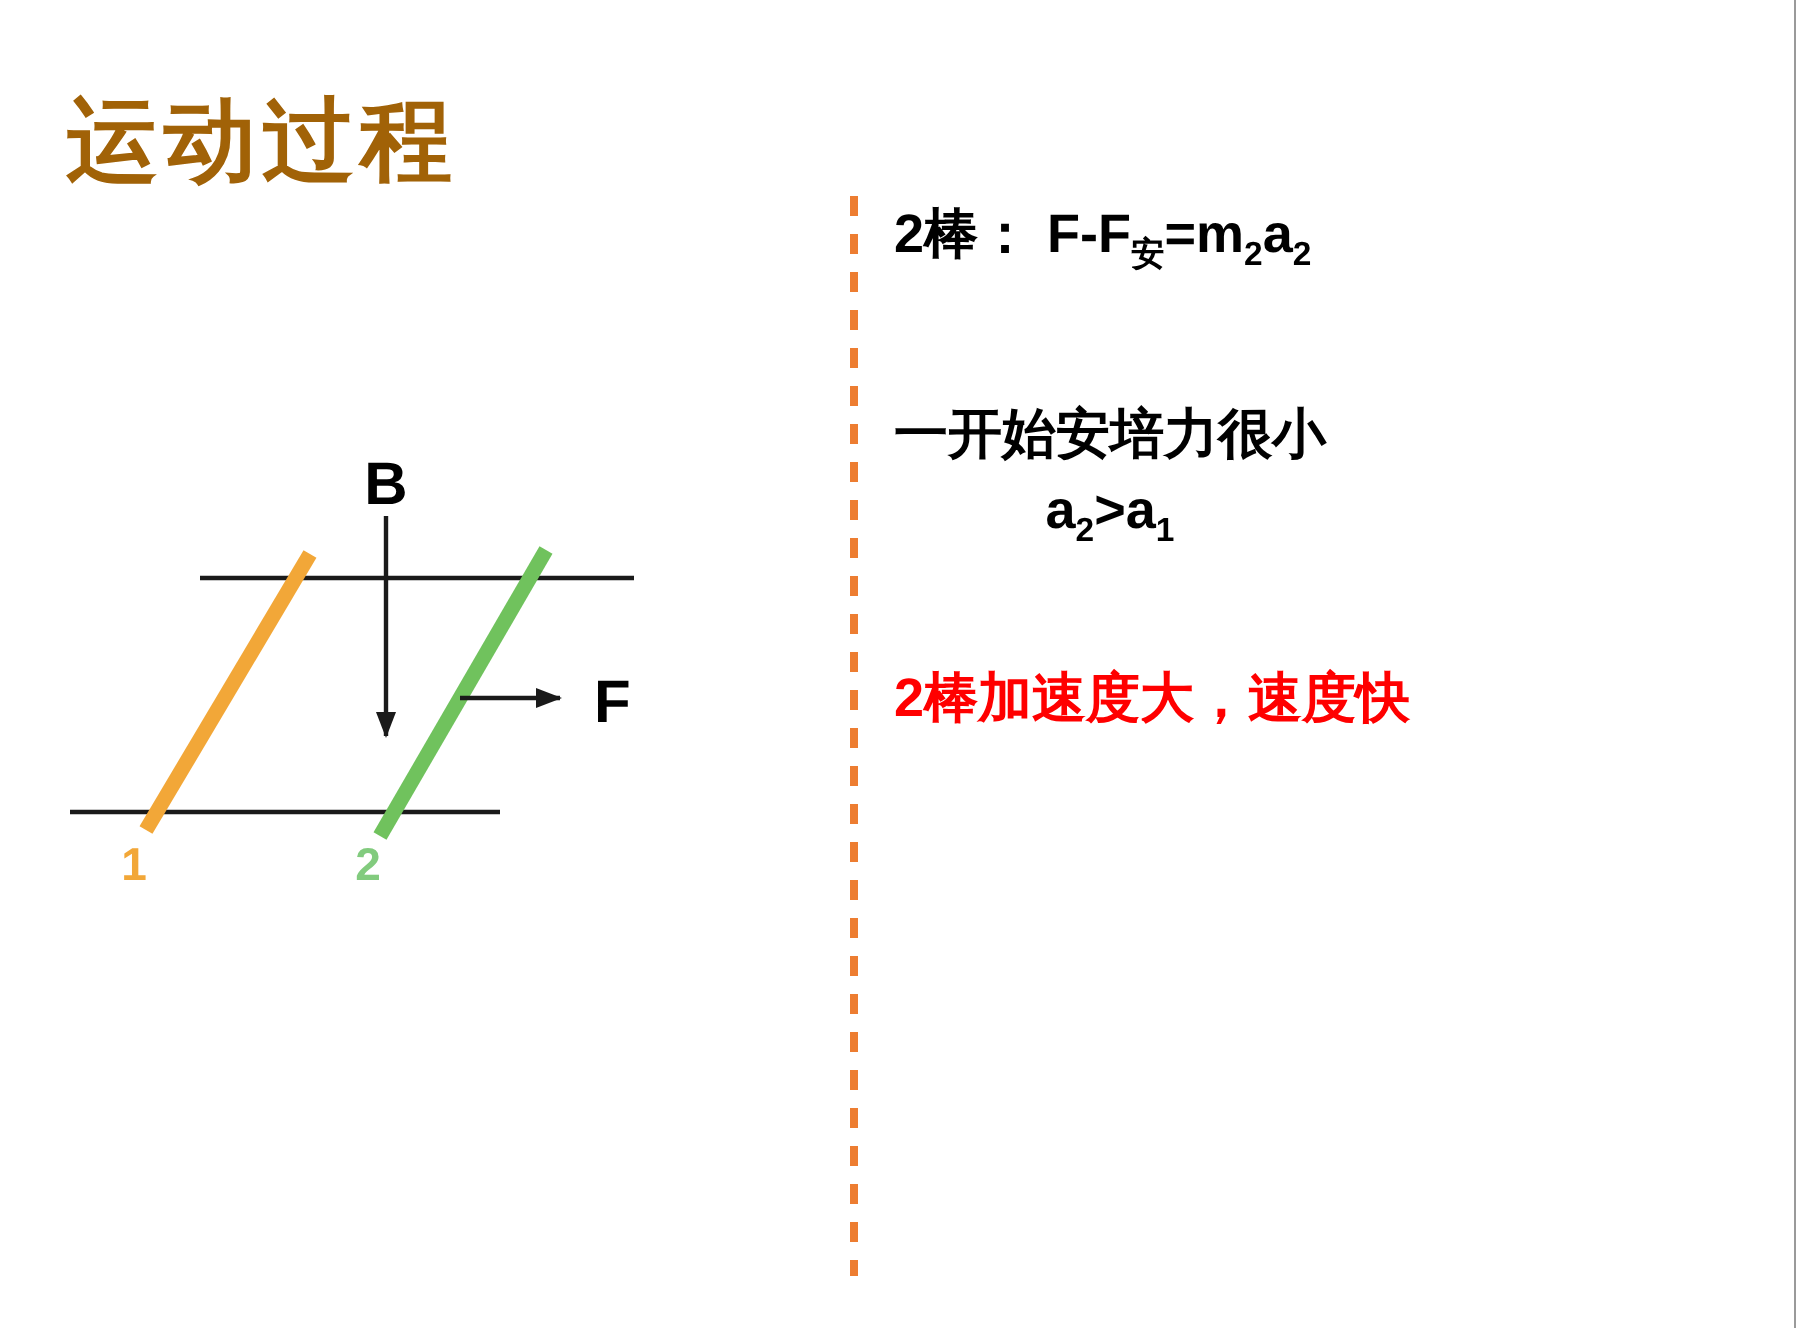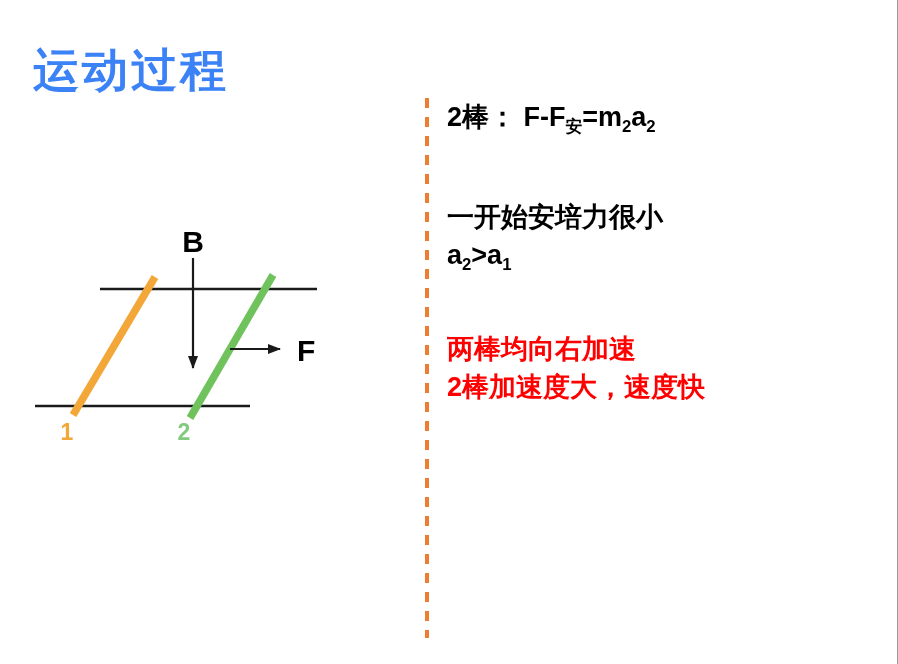--- a/index.html
+++ b/index.html
@@ -7,33 +7,33 @@
     position:relative;
     width:897px;height:664px;
     background:#ffffff;
     border-right:1px solid #9a9a9a;
     overflow:hidden;
     font-family:"Liberation Sans", sans-serif;
     color:#000;
   }
   .title{
     position:absolute;left:33px;top:40px;
-    font-size:46px;font-weight:bold;color:#3b82f6;
+    font-size:46px;font-weight:bold;color:#a16207;
     letter-spacing:3px;white-space:nowrap;
   }
   
   .diagram{position:absolute;left:20px;top:220px;width:320px;height:235px;}
   
   .divider{
     position:absolute;left:425px;top:98px;width:4px;height:540px;
     background:repeating-linear-gradient(to bottom,#ED7D31 0px,#ED7D31 10px,transparent 10px,transparent 19px);
   }
   
   .rightcol{position:absolute;left:447px;top:0;width:440px;}
-  .block{position:absolute;left:0;}
+  .block{position:absolute;left:0;text-align:center;}
   .block-eq{top:98px;}
   .block-analysis{top:198px;}
   .block-conclusion{top:330px;}
   .tline{
     font-size:27px;font-weight:bold;line-height:38px;white-space:nowrap;color:#000;
   }
   .tline sub{font-size:0.62em;line-height:0;}
   .red .tline{color:#FF0000;}
 </style>
 </head>
@@ -73,18 +73,17 @@
     <div class="block block-eq">
       <div class="tline"><span>2棒： F-F</span><sub>安</sub><span>=m</span><sub>2</sub><span>a</span><sub>2</sub></div>
     </div>
 
     <div class="block block-analysis">
       <div class="tline">一开始安培力很小</div>
       <div class="tline"><span>a</span><sub>2</sub><span>&gt;a</span><sub>1</sub></div>
     </div>
 
     <div class="block block-conclusion red">
-      <div class="tline">两棒均向右加速</div>
       <div class="tline">2棒加速度大，速度快</div>
     </div>
 
   </div>
 </div>
 
 </body></html>

